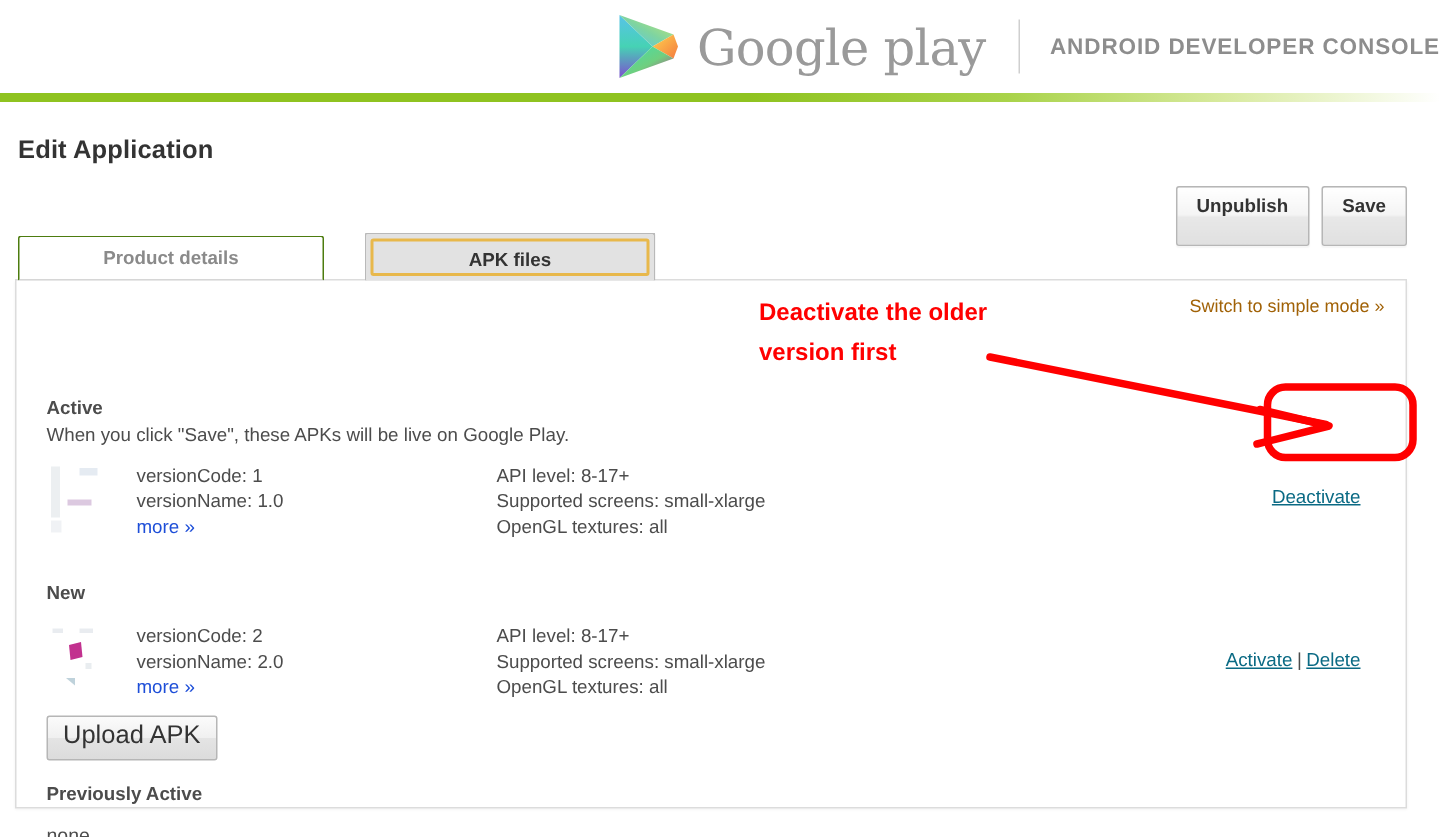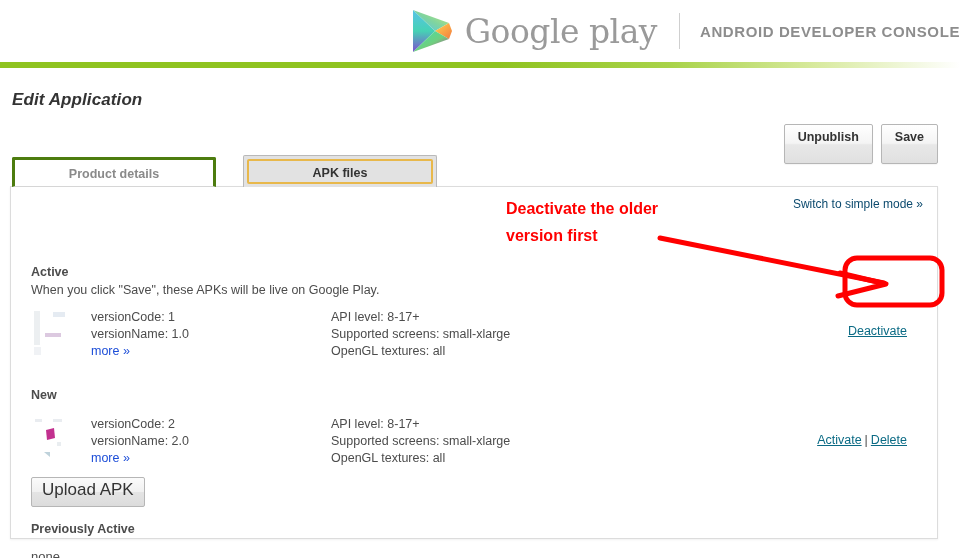--- a/index.html
+++ b/index.html
@@ -70,21 +70,20 @@
         #8fc320 0%, #8fc320 52%, #a9d34a 70%, #d8ea9e 85%, #ffffff 100%);
   }
 
   
   #page-title {
     font-size: 17px;
     font-weight: bold;
     color: #333333;
     margin: 22px 0 0 12px;
     letter-spacing: 0.1px;
-    font-style: italic;
   }
 
   
   #top-actions {
     position: absolute;
     right: 22px;
     top: 124px;
     display: flex;
     gap: 8px;
   }
@@ -115,21 +114,21 @@
     font-size: 12.5px;
     text-align: center;
     cursor: pointer;
     box-sizing: border-box;
   }
   .tab-inactive {
     width: 204px;
     height: 30px;
     line-height: 28px;
     background: #ffffff;
-    border: 3px solid #4d7c0f;
+    border: 1px solid #4d7c0f;
     border-bottom: 1px solid #d6d6d6;
     color: #8a8a8a;
     font-weight: bold;
     border-radius: 2px 2px 0 0;
   }
   .tab-active {
     width: 194px;
     height: 32px;
     background: #e2e2e2;
     border: 1px solid #b9b9b9;
@@ -159,21 +158,21 @@
     border: 1px solid #dcdcdc;
     box-sizing: border-box;
     box-shadow: 0 1px 2px rgba(0,0,0,0.06);
   }
 
   #switch-mode {
     position: absolute;
     right: 14px;
     top: 10px;
     font-size: 12px;
-    color: #0c4a6e;
+    color: #a16207;
     text-decoration: none;
     cursor: pointer;
     white-space: nowrap;
   }
 
   .section-heading {
     font-size: 12.5px;
     font-weight: bold;
     color: #4c4c4c;
     margin-top: 44px;

